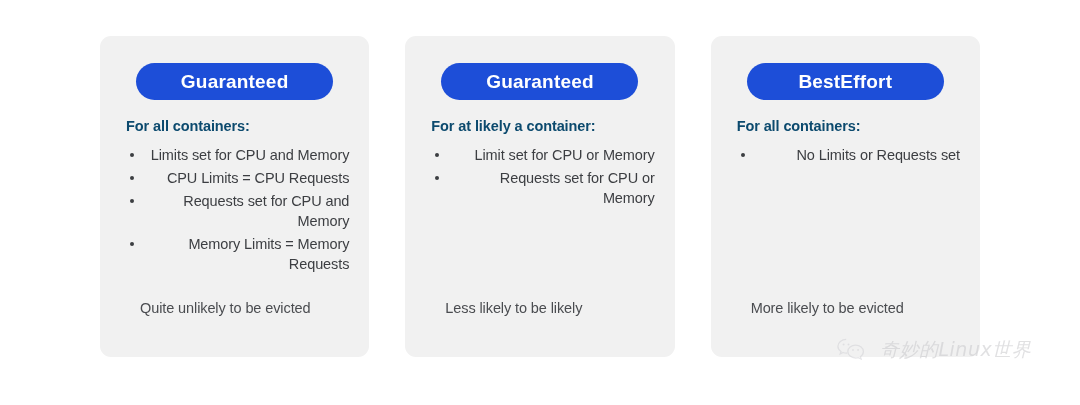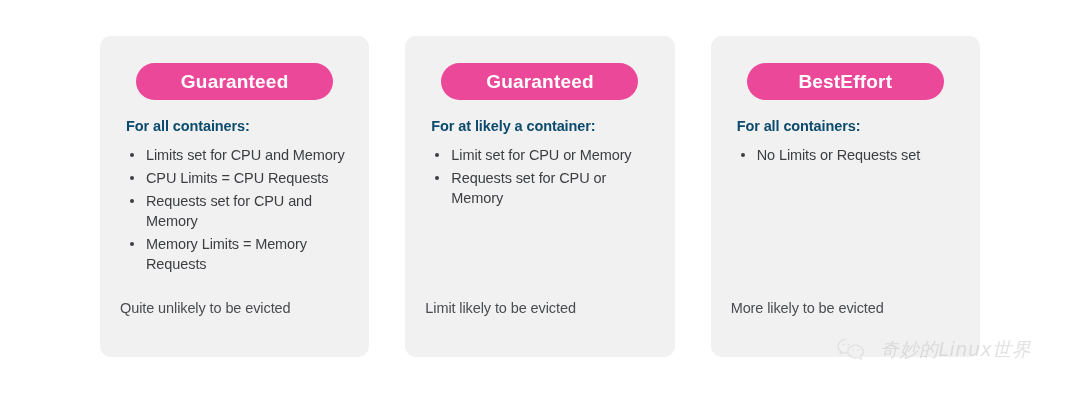--- a/index.html
+++ b/index.html
@@ -38,21 +38,21 @@
     flex-direction: column;
   }
 
   .pill-wrap {
     display: flex;
     justify-content: center;
     margin-top: 27px;
   }
 
   .pill {
-    background: #ec4899;
+    background: #1d4ed8;
     color: #ffffff;
     border-radius: 20px;
     width: 197px;
     height: 37px;
     display: flex;
     align-items: center;
     justify-content: center;
     font-size: 19px;
     font-weight: bold;
     letter-spacing: 0.2px;
@@ -71,20 +71,21 @@
     color: #0c4a6e;
     margin-top: 18px;
     margin-bottom: 0;
     letter-spacing: -0.1px;
   }
 
   .bullet-list {
     list-style: none;
     margin: 11px 0 0 0;
     padding: 0;
+    text-align: right;
   }
 
   .bullet-item {
     position: relative;
     padding-left: 20px;
     font-size: 14.5px;
     line-height: 20px;
     color: #3c3e42;
     margin-bottom: 3px;
     letter-spacing: -0.1px;
@@ -98,21 +99,21 @@
     height: 4px;
     background: #3c3e42;
     border-radius: 50%;
   }
 
   .card-footer {
     font-size: 14.5px;
     color: #4a4c50;
     letter-spacing: -0.1px;
     position: absolute;
-    left: 20px;
+    left: 40px;
     bottom: 41px;
   }
 
   
   #watermark {
     position: absolute;
     left: 836px;
     top: 337px;
     display: flex;
     align-items: center;
@@ -177,21 +178,21 @@
         <li class="bullet-item">
           <span class="dot"></span>
           <span>Limit set for CPU or Memory</span>
         </li>
         <li class="bullet-item">
           <span class="dot"></span>
           <span>Requests set for CPU or Memory</span>
         </li>
       </ul>
     </div>
-    <div class="card-footer">Limit likely to be evicted</div>
+    <div class="card-footer">Less likely to be likely</div>
   </div>
 
   <div class="qos-card">
     <div class="pill-wrap">
       <div class="pill">BestEffort</div>
     </div>
     <div class="card-body">
       <div class="body-heading">For all containers:</div>
       <ul class="bullet-list">
         <li class="bullet-item">

